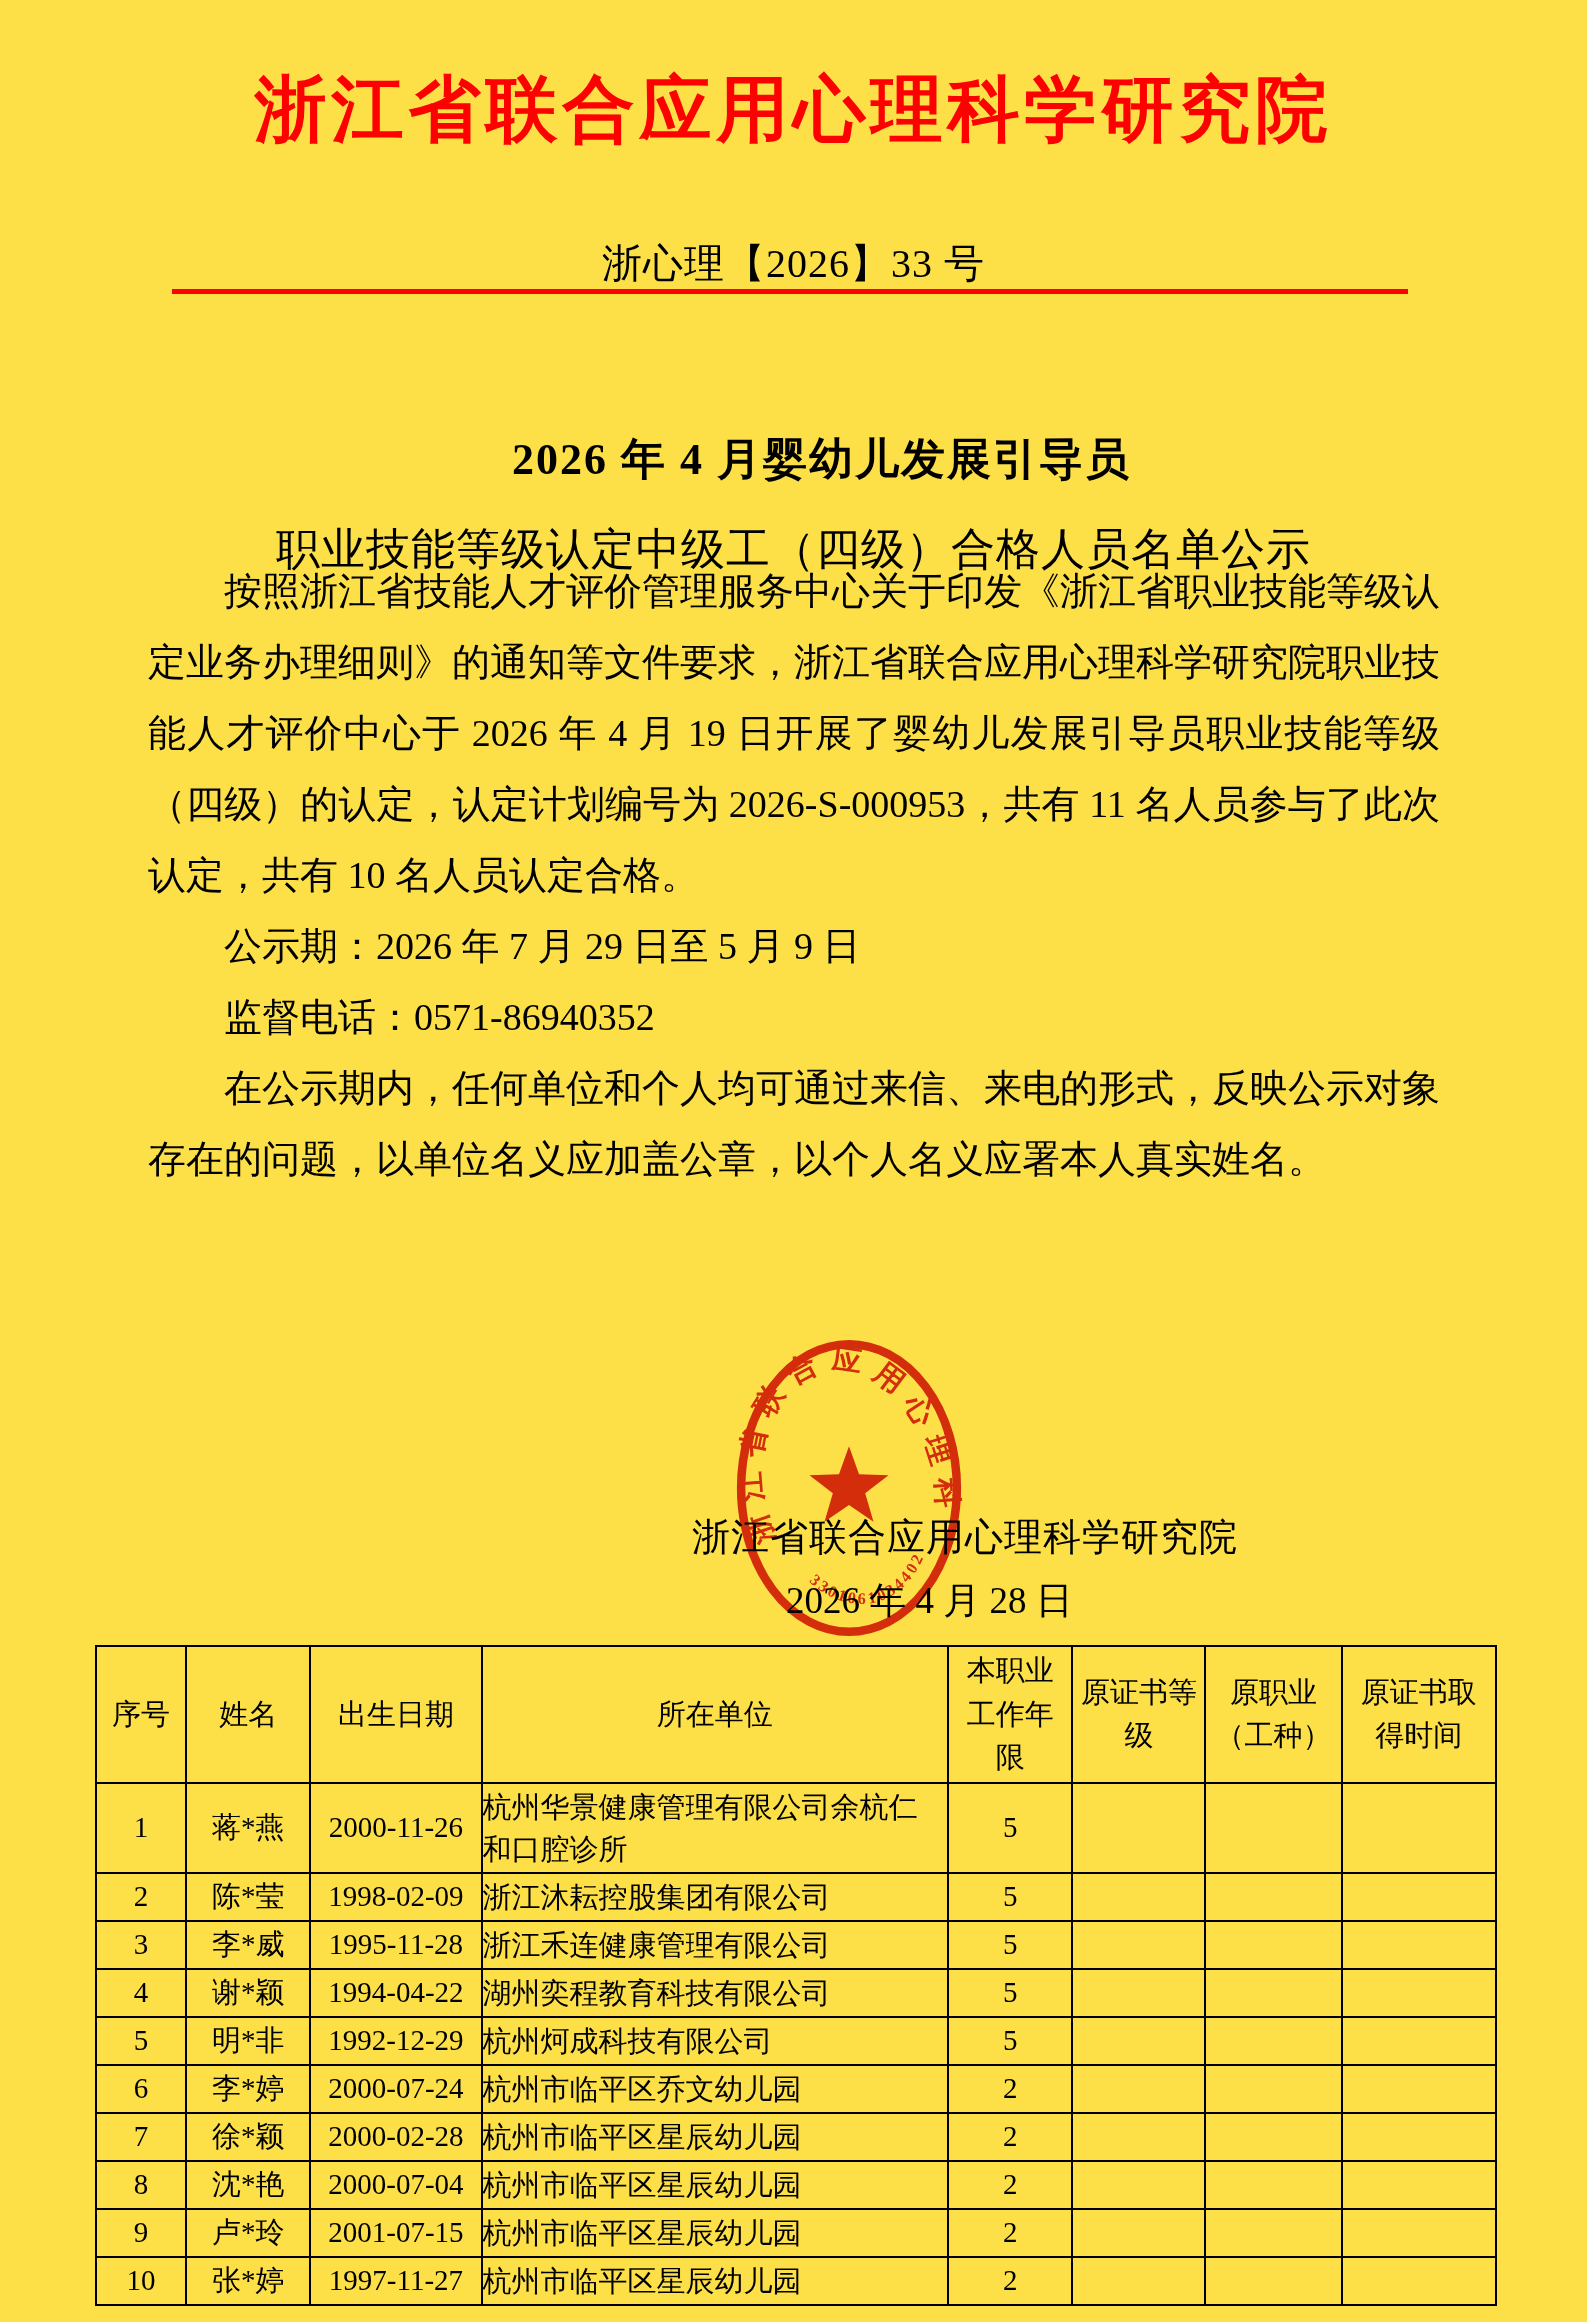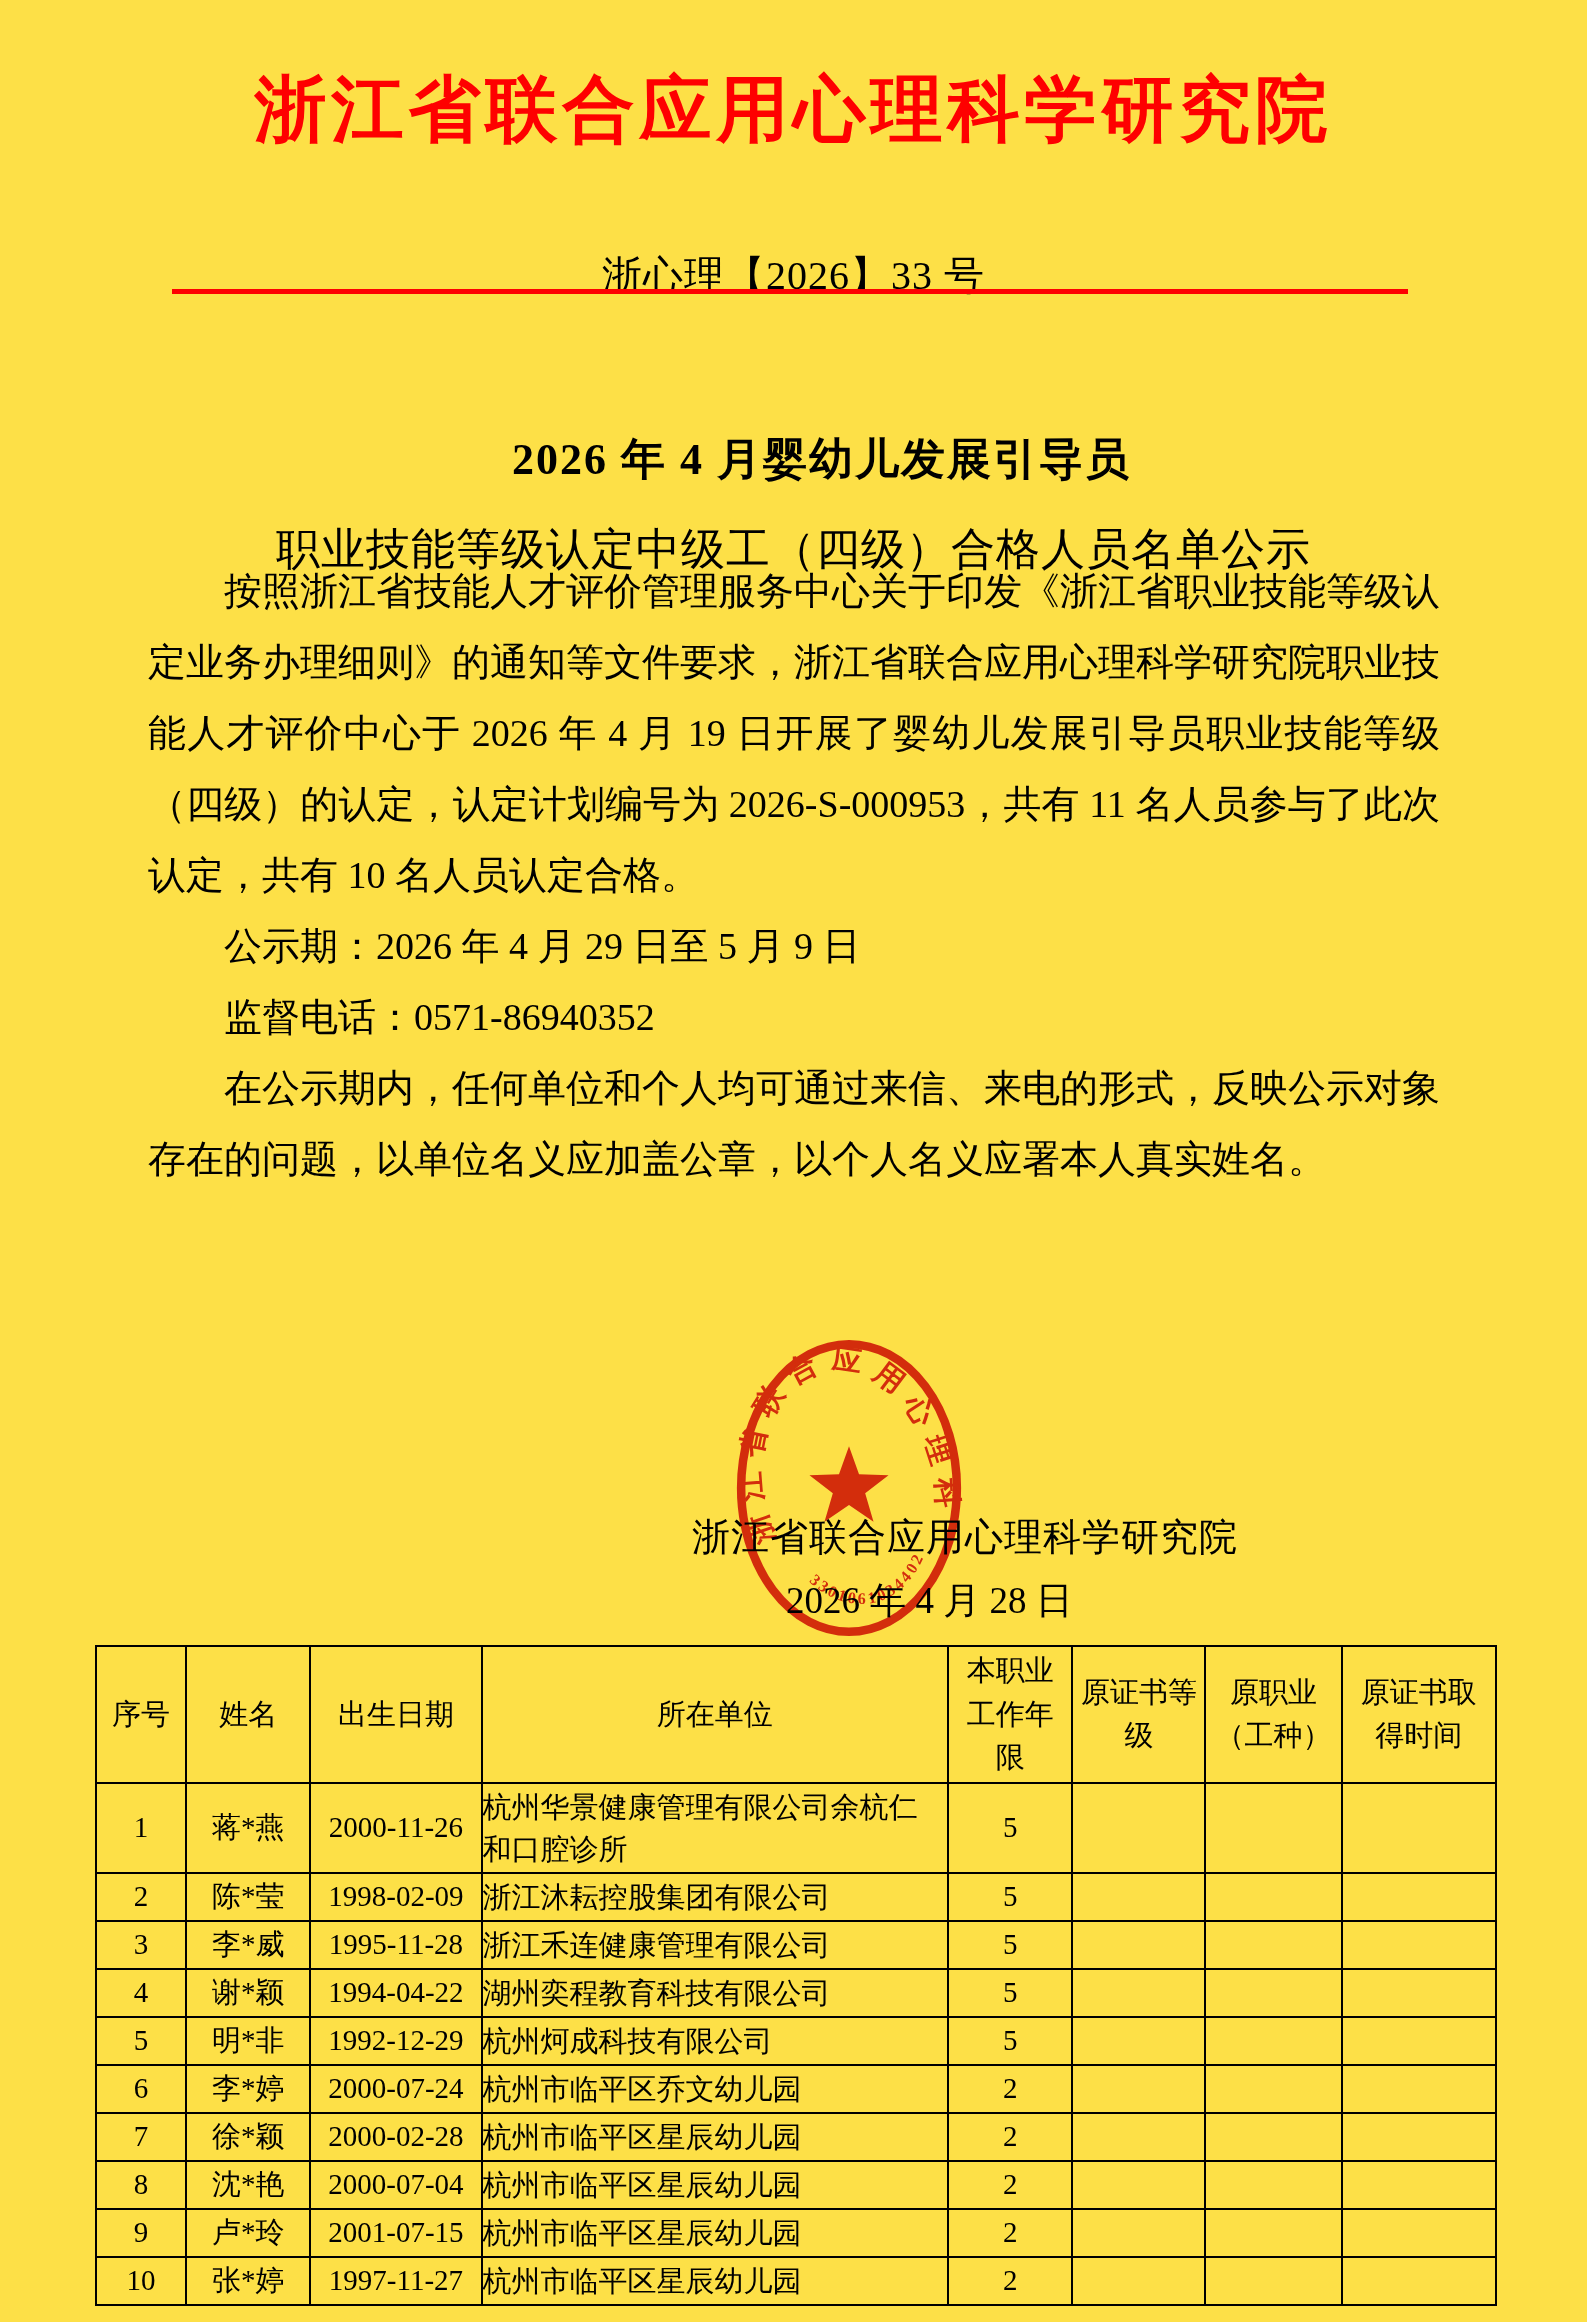--- a/index.html
+++ b/index.html
@@ -7,21 +7,21 @@
     position:relative; width:1587px; height:2322px; margin:0 auto;
     background:#fde047; overflow:hidden;
     font-family:"Liberation Serif","DejaVu Serif",serif; color:#000;
   }
   .org-title {
     position:absolute; top:62px; left:0; width:100%;
     text-align:center; font-size:72px; font-weight:700;
     color:#fe0000; letter-spacing:5px; white-space:nowrap;
   }
   .doc-number {
-    position:absolute; top:248px; left:0; width:100%;
+    position:absolute; top:236px; left:0; width:100%;
     text-align:center; font-size:40px; letter-spacing:1px;
   }
   .red-rule {
     position:absolute; top:289px; left:172px; width:1236px; height:5px;
     background:#fe0000;
   }
   .notice-title-1 {
     position:absolute; top:430px; left:0; width:100%;
     text-align:center; font-size:44px; font-weight:700; letter-spacing:2px;padding-left:28px;
   }
@@ -70,21 +70,21 @@
 
   <div class="doc-number">浙心理【2026】33 号</div>
 
   <div class="red-rule"></div>
 
   <div class="notice-title-1">2026 年 4 月婴幼儿发展引导员</div>
   <div class="notice-title-2">职业技能等级认定中级工（四级）合格人员名单公示</div>
 
   <div class="body-text">
     <p>按照浙江省技能人才评价管理服务中心关于印发《浙江省职业技能等级认定业务办理细则》的通知等文件要求，浙江省联合应用心理科学研究院职业技能人才评价中心于 2026 年 4 月 19 日开展了婴幼儿发展引导员职业技能等级（四级）的认定，认定计划编号为 2026-S-000953，共有 11 名人员参与了此次认定，共有 10 名人员认定合格。</p>
-    <p>公示期：2026 年 4 月 29 日至 5 月 9 日</p>
+    <p>公示期：2026 年 7 月 29 日至 5 月 9 日</p>
     <p>监督电话：0571-86940352</p>
     <p>在公示期内，任何单位和个人均可通过来信、来电的形式，反映公示对象存在的问题，以单位名义应加盖公章，以个人名义应署本人真实姓名。</p>
   </div>
 
   <div class="sig-org">浙江省联合应用心理科学研究院</div>
   <div class="sig-date">2026 年 4 月 28 日</div>
 
   <svg class="seal" viewBox="0 0 260 330" xmlns="http://www.w3.org/2000/svg">
     <ellipse cx="130" cy="165" rx="114" ry="152" fill="none" stroke="#d3281e" stroke-width="9"></ellipse>
     <polygon fill="#d3281e" points="130,121 119.4,150.4 88.2,151.4 112.9,170.6 104.1,200.6 130,183 155.9,200.6 147.1,170.6 171.8,151.4 140.6,150.4"></polygon>

